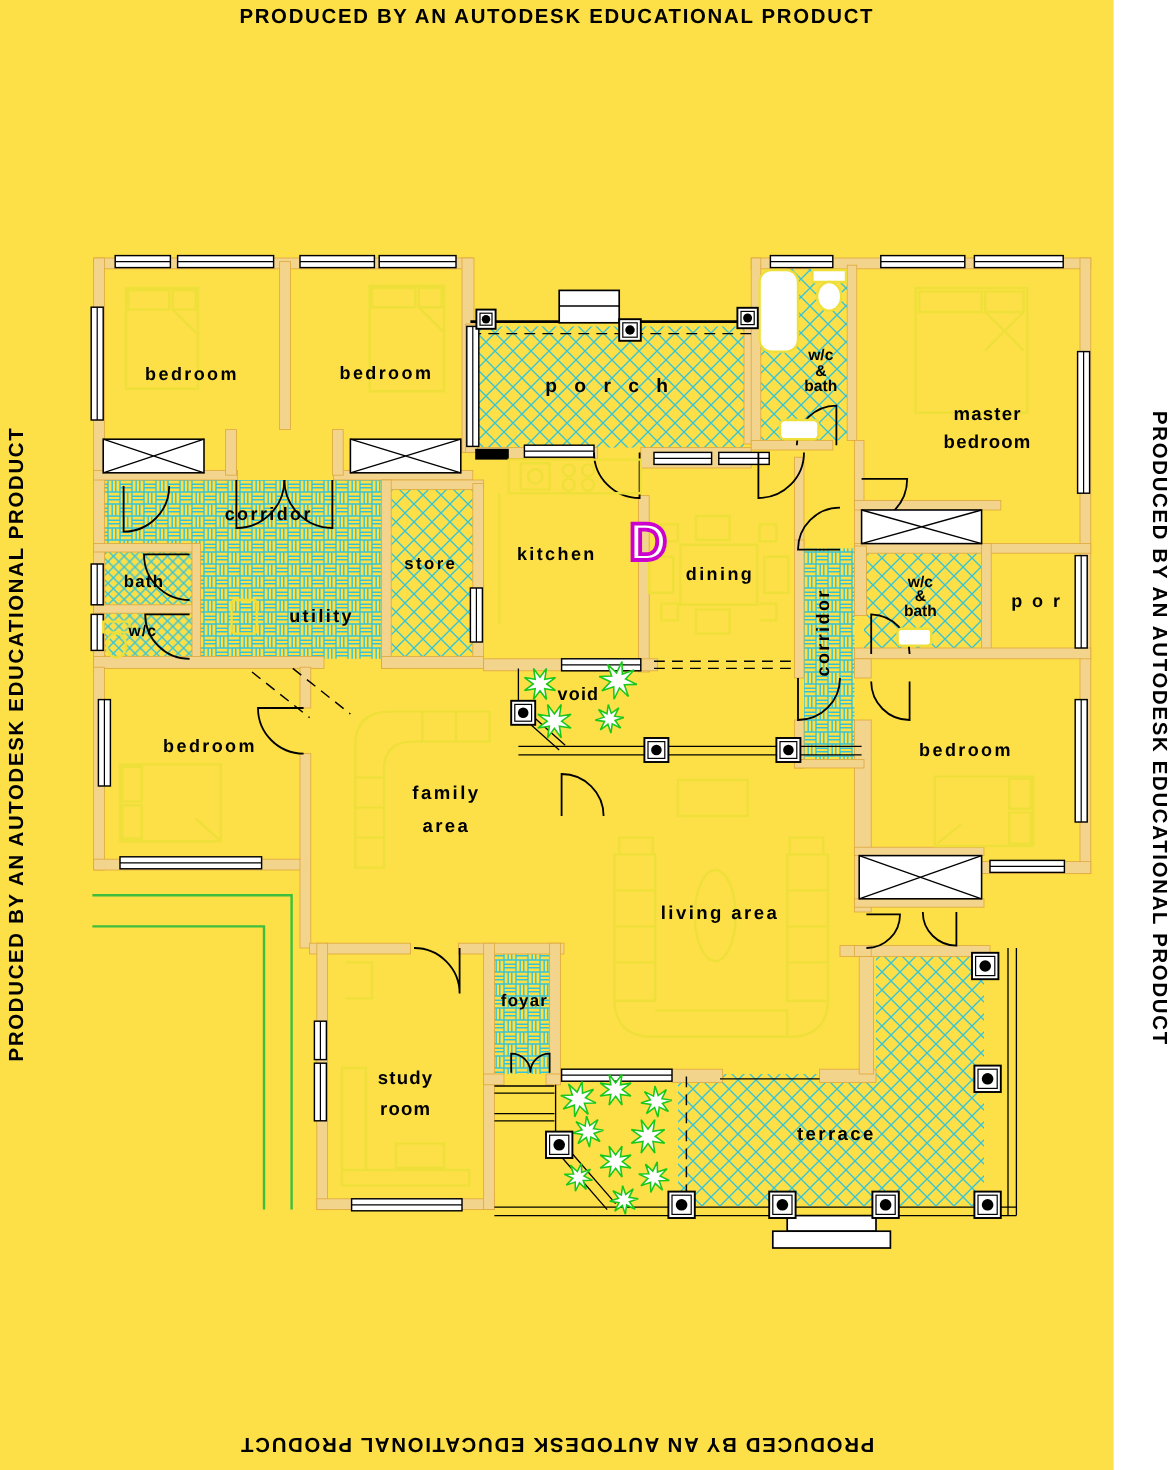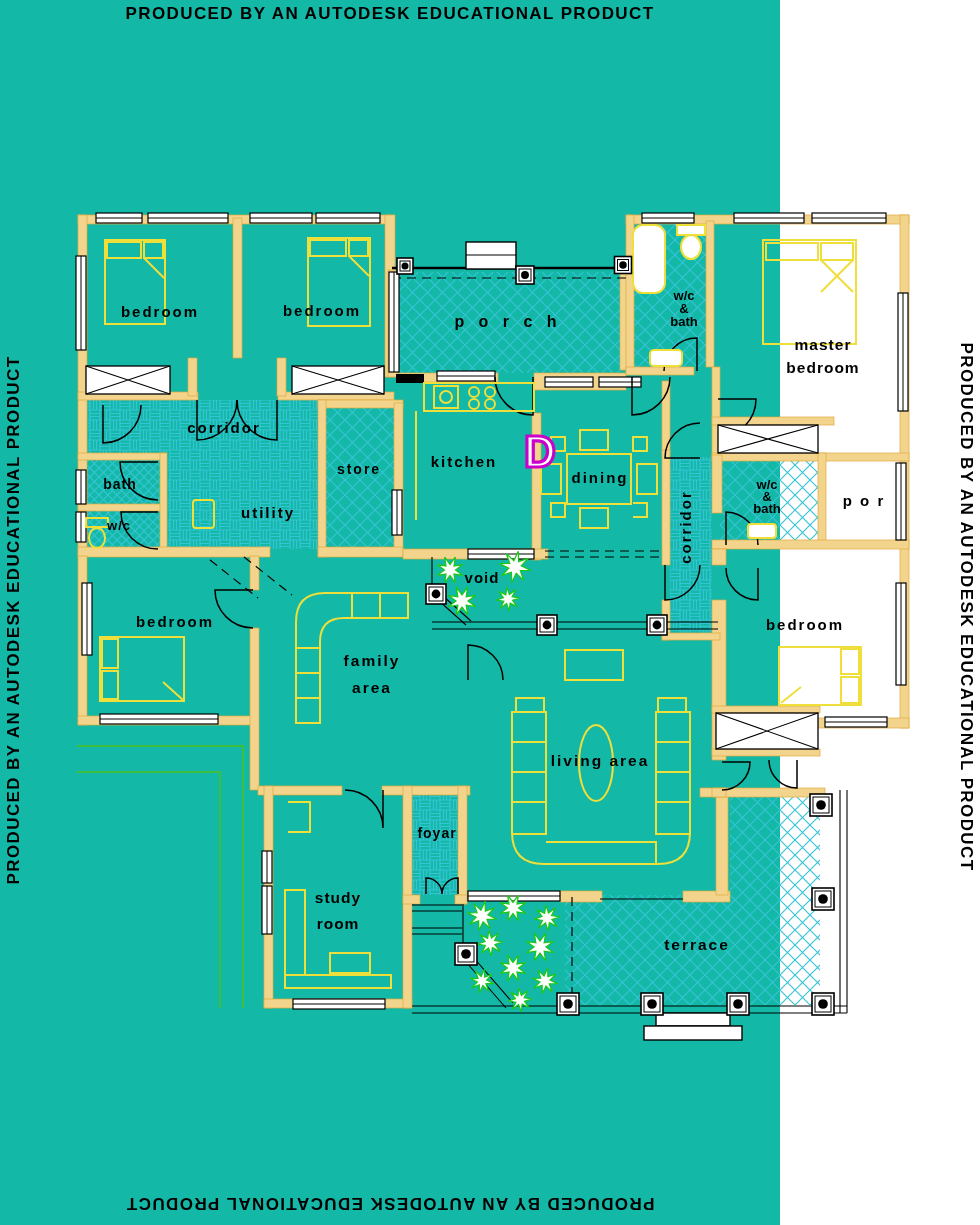--- a/index.html
+++ b/index.html
@@ -1,16 +1,16 @@
 <!DOCTYPE html>
 <html style="--wall: #F3D48C; --wall_edge: #DFA93F; --tile: #35C4D7; --furniture: #EFDF3A; --plant: #1AC81A; --boundary: #3DBE3D; --magenta: #CC00CC; --ink: #000000; --paper: #FFFFFF;"><head>
 <meta charset="utf-8">
 <style>
   html,body{margin:0;padding:0;background:#fff;width:980px;height:1225px;overflow:hidden;position:relative}
-  .stage{position:absolute;inset:0;width:780px;height:1225px;background:#14b8a6}
+  .stage{position:absolute;inset:0;width:928px;height:1225px;background:#fde047}
   .wm{position:absolute;font:bold 17px "Liberation Sans",sans-serif;letter-spacing:1.4px;white-space:nowrap;color:#000}
   #wm-top{left:50%;top:4px;transform:translateX(-50%)}
   #wm-bottom{left:50%;top:1193px;transform:translateX(-50%) rotate(180deg)}
   #wm-left{left:14px;top:620px;transform:translate(-50%,-50%) rotate(-90deg)}
   #wm-right{left:966px;top:607px;transform:translate(-50%,-50%) rotate(90deg)}
   svg{position:absolute;left:0;top:0}
   .w{fill:var(--wall,#F3D48C);stroke:var(--wall_edge,#DFA93F);stroke-width:.7}
   .lat{fill:url(#lat)} .latS{fill:url(#latS)} .bas{fill:url(#bas)}
   .tl{stroke:var(--tile,#35C4D7);stroke-width:1.15;fill:none}
   .win{fill:#fff;stroke:#000;stroke-width:1.2}

